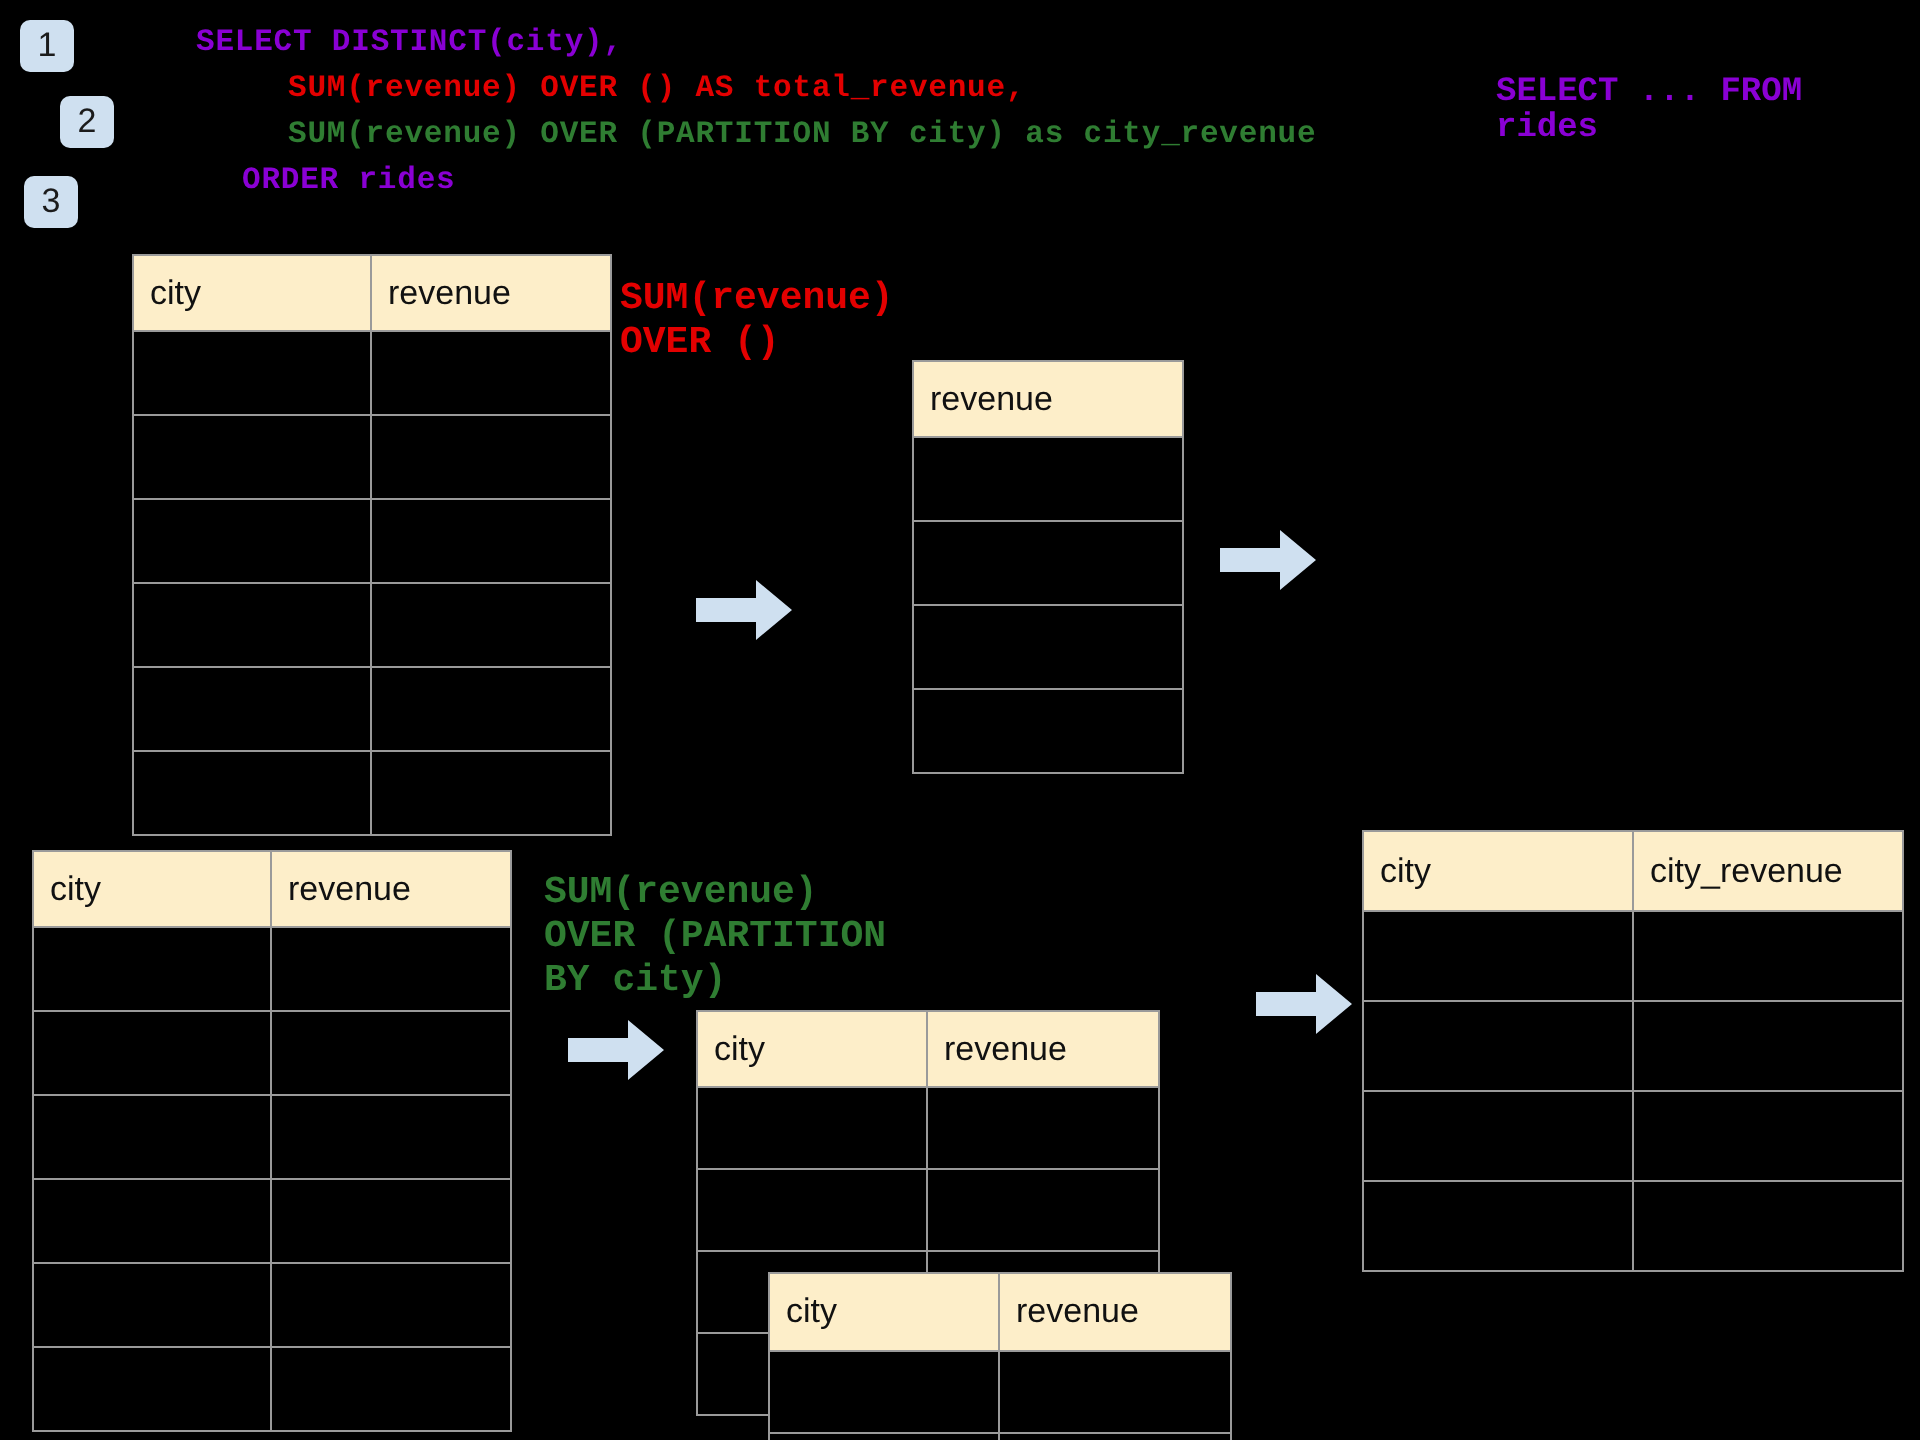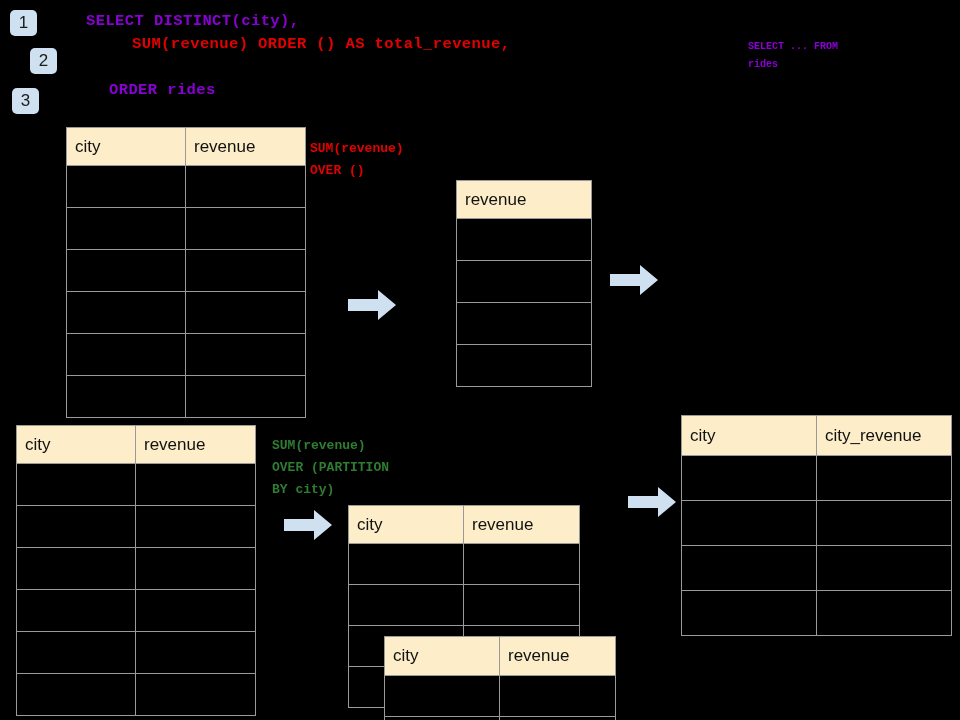--- a/index.html
+++ b/index.html
@@ -31,38 +31,39 @@
   }
 
   
   .sql {
     position: absolute;
     font-family: "Liberation Mono", monospace;
     font-size: 15.5px;
     letter-spacing: 0.4px;
     white-space: pre;
     font-weight: bold;
+    margin-left: 12px;
   }
   .sql-purple { color: #8a00d4; }
   .sql-red    { color: #e30000; }
   .sql-green  { color: #2f7d32; }
 
   .note {
     position: absolute;
     font-family: "Liberation Mono", monospace;
-    font-size: 13px;
+    font-size: 19px;
     font-weight: bold;
     white-space: pre;
     line-height: 22px;
   }
   .note-red   { color: #e30000; }
   .note-green { color: #2f7d32; }
   .note-purple{ color: #8a00d4; }
   .note-small {
-    font-size: 10px;
+    font-size: 17px;
     line-height: 18px;
   }
 
   
   .tbl {
     position: absolute;
     border-collapse: collapse;
     table-layout: fixed;
     background: #000;
   }
@@ -92,21 +93,22 @@
 </head>
 <body>
 
 <div id="canvas">
 
   <div class="badge" style="left:10px; top:10px;">1</div>
   <div class="badge" style="left:30px; top:48px;">2</div>
   <div class="badge" style="left:12px; top:88px;">3</div>
 
   <div class="sql sql-purple" style="left:86px; top:12px;">SELECT DISTINCT(city),</div>
-  <div class="sql sql-red" style="left:132px; top:35px;">SUM(revenue) ORDER () AS total_revenue,</div>
+  <div class="sql sql-red" style="left:132px; top:35px;">SUM(revenue) OVER () AS total_revenue,</div>
+  <div class="sql sql-green" style="left:132px; top:58px;">SUM(revenue) OVER (PARTITION BY city) as city_revenue</div>
   <div class="sql sql-purple" style="left:109px; top:81px;">ORDER rides</div>
 
   <div class="note note-purple note-small" style="left:748px; top:38px;">SELECT ... FROM
 rides</div>
 
   <div class="note note-red" style="left:310px; top:138px;">SUM(revenue)
 OVER ()</div>
 
   <div class="note note-green" style="left:272px; top:435px;">SUM(revenue)
 OVER (PARTITION

